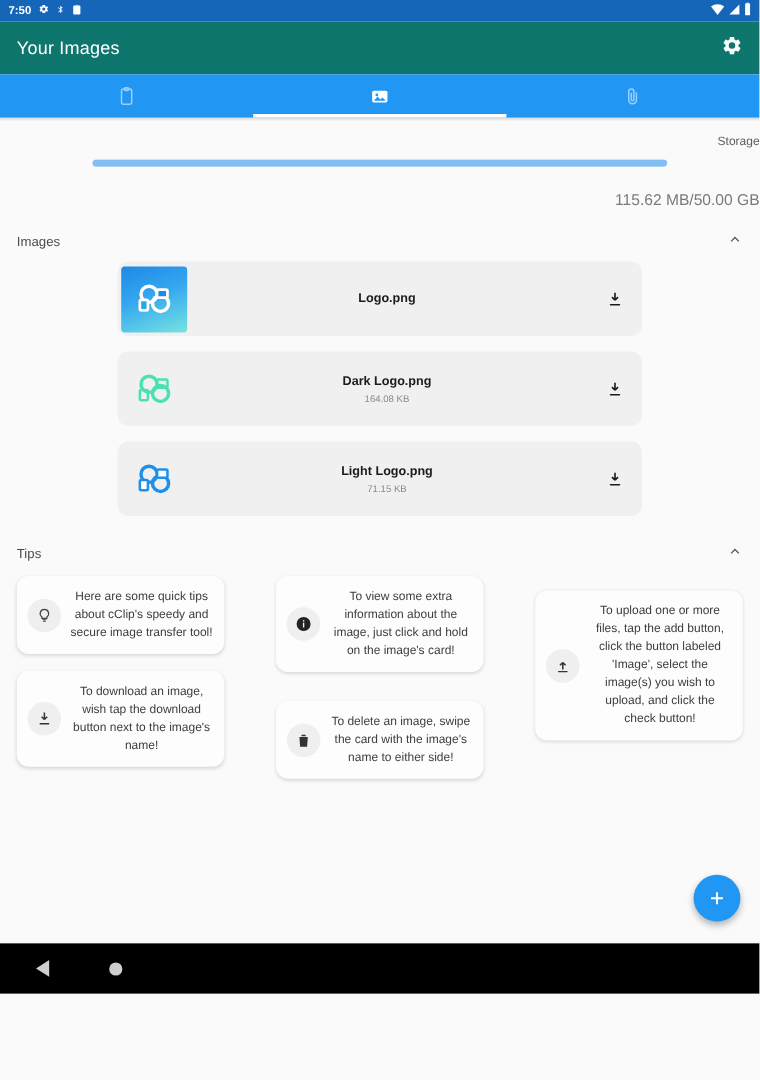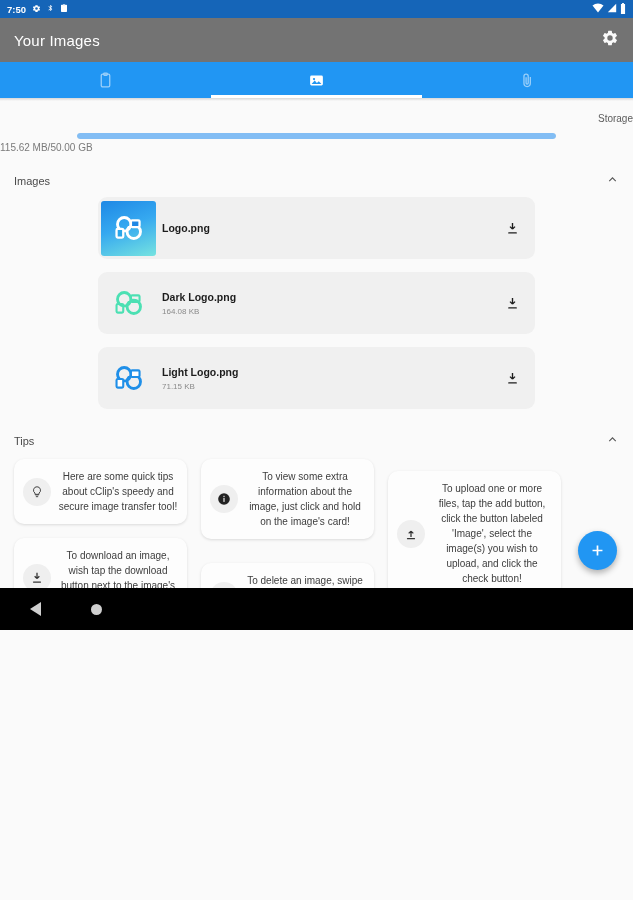--- a/index.html
+++ b/index.html
@@ -2,35 +2,35 @@
 <html><head>
 <meta charset="utf-8">
 <style>
   * { box-sizing: border-box; margin: 0; padding: 0; }
   html, body {
     width: 633px; height: 900px;
     font-family: "Liberation Sans", sans-serif;
     background: #fafafa;
     overflow: hidden;
   }
-  #app { position: relative; width: 633px; height: 630px; display: flex; flex-direction: column; }
+  #app { position: relative; width: 633px; height: 828px; display: flex; flex-direction: column; }
 
   
   .statusbar {
     height: 18px; background: #1565b8; color: #ffffff;
     display: flex; align-items: center; padding: 0 7px;
     font-size: 9.5px; font-weight: bold; flex: 0 0 18px;
   }
   .statusbar .sb-left { display: flex; align-items: center; gap: 6px; }
   .statusbar .sb-right { margin-left: auto; display: flex; align-items: center; gap: 3px; }
   .sb-ico { display: inline-block; line-height: 1; }
 
   
   .appbar {
-    background: #737373; color: #fff; flex: 0 0 44px;
+    background: #0f766e; color: #fff; flex: 0 0 44px;
     display: flex; align-items: center; padding: 0 14px;
   }
   .appbar .title { font-size: 15px; letter-spacing: .2px; }
   .appbar .gear { margin-left: auto; opacity: .97; }
 
   
   .tabs {
     background: #2196f3; flex: 0 0 36px; display: flex; position: relative;
   }
   .tab {
@@ -52,21 +52,21 @@
   .storage-wrap { padding: 12px 0 4px; }
   .storage-label {
     text-align: right; font-size: 10px; color: #5c5c5c; margin-bottom: 9px;
   }
   .storage-track {
     height: 6px; border-radius: 3px; background: #dfe6ea;
     margin: 0 77px; overflow: hidden;
   }
   .storage-fill { height: 100%; background: #82bdf4; border-radius: 3px; }
   .storage-value {
-    text-align: left; font-size: 10px; color: #7a7a7a; margin-top: 3px;
+    text-align: right; font-size: 13px; color: #7a7a7a; margin-top: 20px;
   }
 
   .section-head {
     display: flex; align-items: center; padding: 0 14px;
     height: 32px; margin-top: 8px; justify-content: center;
   }
   .section-head .s-title { font-size: 11px; color: #4a4a4a; }
   .section-head .s-chev { margin-left: auto; color: #555; }
 
   
@@ -76,29 +76,29 @@
     display: flex; align-items: center; position: relative; overflow: hidden;
   }
   .file-thumb {
     width: 55px; height: 55px; margin-left: 3px; border-radius: 3px;
     flex: 0 0 55px; display: flex; align-items: center; justify-content: center;
     background: transparent;
   }
   .file-thumb.grad {
     background: linear-gradient(160deg, #1e88e5 0%, #35a8f0 45%, #76e3e0 100%);
   }
-  .file-meta { flex: 1 1 auto; padding: 0 6px; }
+  .file-meta { flex: 1 1 auto; text-align: center; padding: 0 6px; }
   .file-name { font-size: 10.5px; font-weight: bold; color: #1c1c1c; }
   .file-size { font-size: 8px; color: #8a8a8a; margin-top: 4px; }
   .file-dl { width: 46px; flex: 0 0 46px; display: flex; align-items: center; justify-content: center; }
 
   
   .tips-grid {
     padding: 2px 14px 0; display: flex; flex-wrap: wrap;
-    align-content: flex-start; gap: 14px 14px;
+    align-content: flex-start; gap: 14px 14px; justify-content: space-between;
   }
   .tip-card {
     width: 173px; background: #fdfdfd; border-radius: 10px;
     box-shadow: 0 1px 3px rgba(0,0,0,.13);
     display: flex; align-items: center; padding: 10px 9px;
   }
   .tip-icon {
     width: 28px; height: 28px; flex: 0 0 28px; border-radius: 50%;
     background: #efefef; display: flex; align-items: center; justify-content: center;
     margin-right: 7px;

